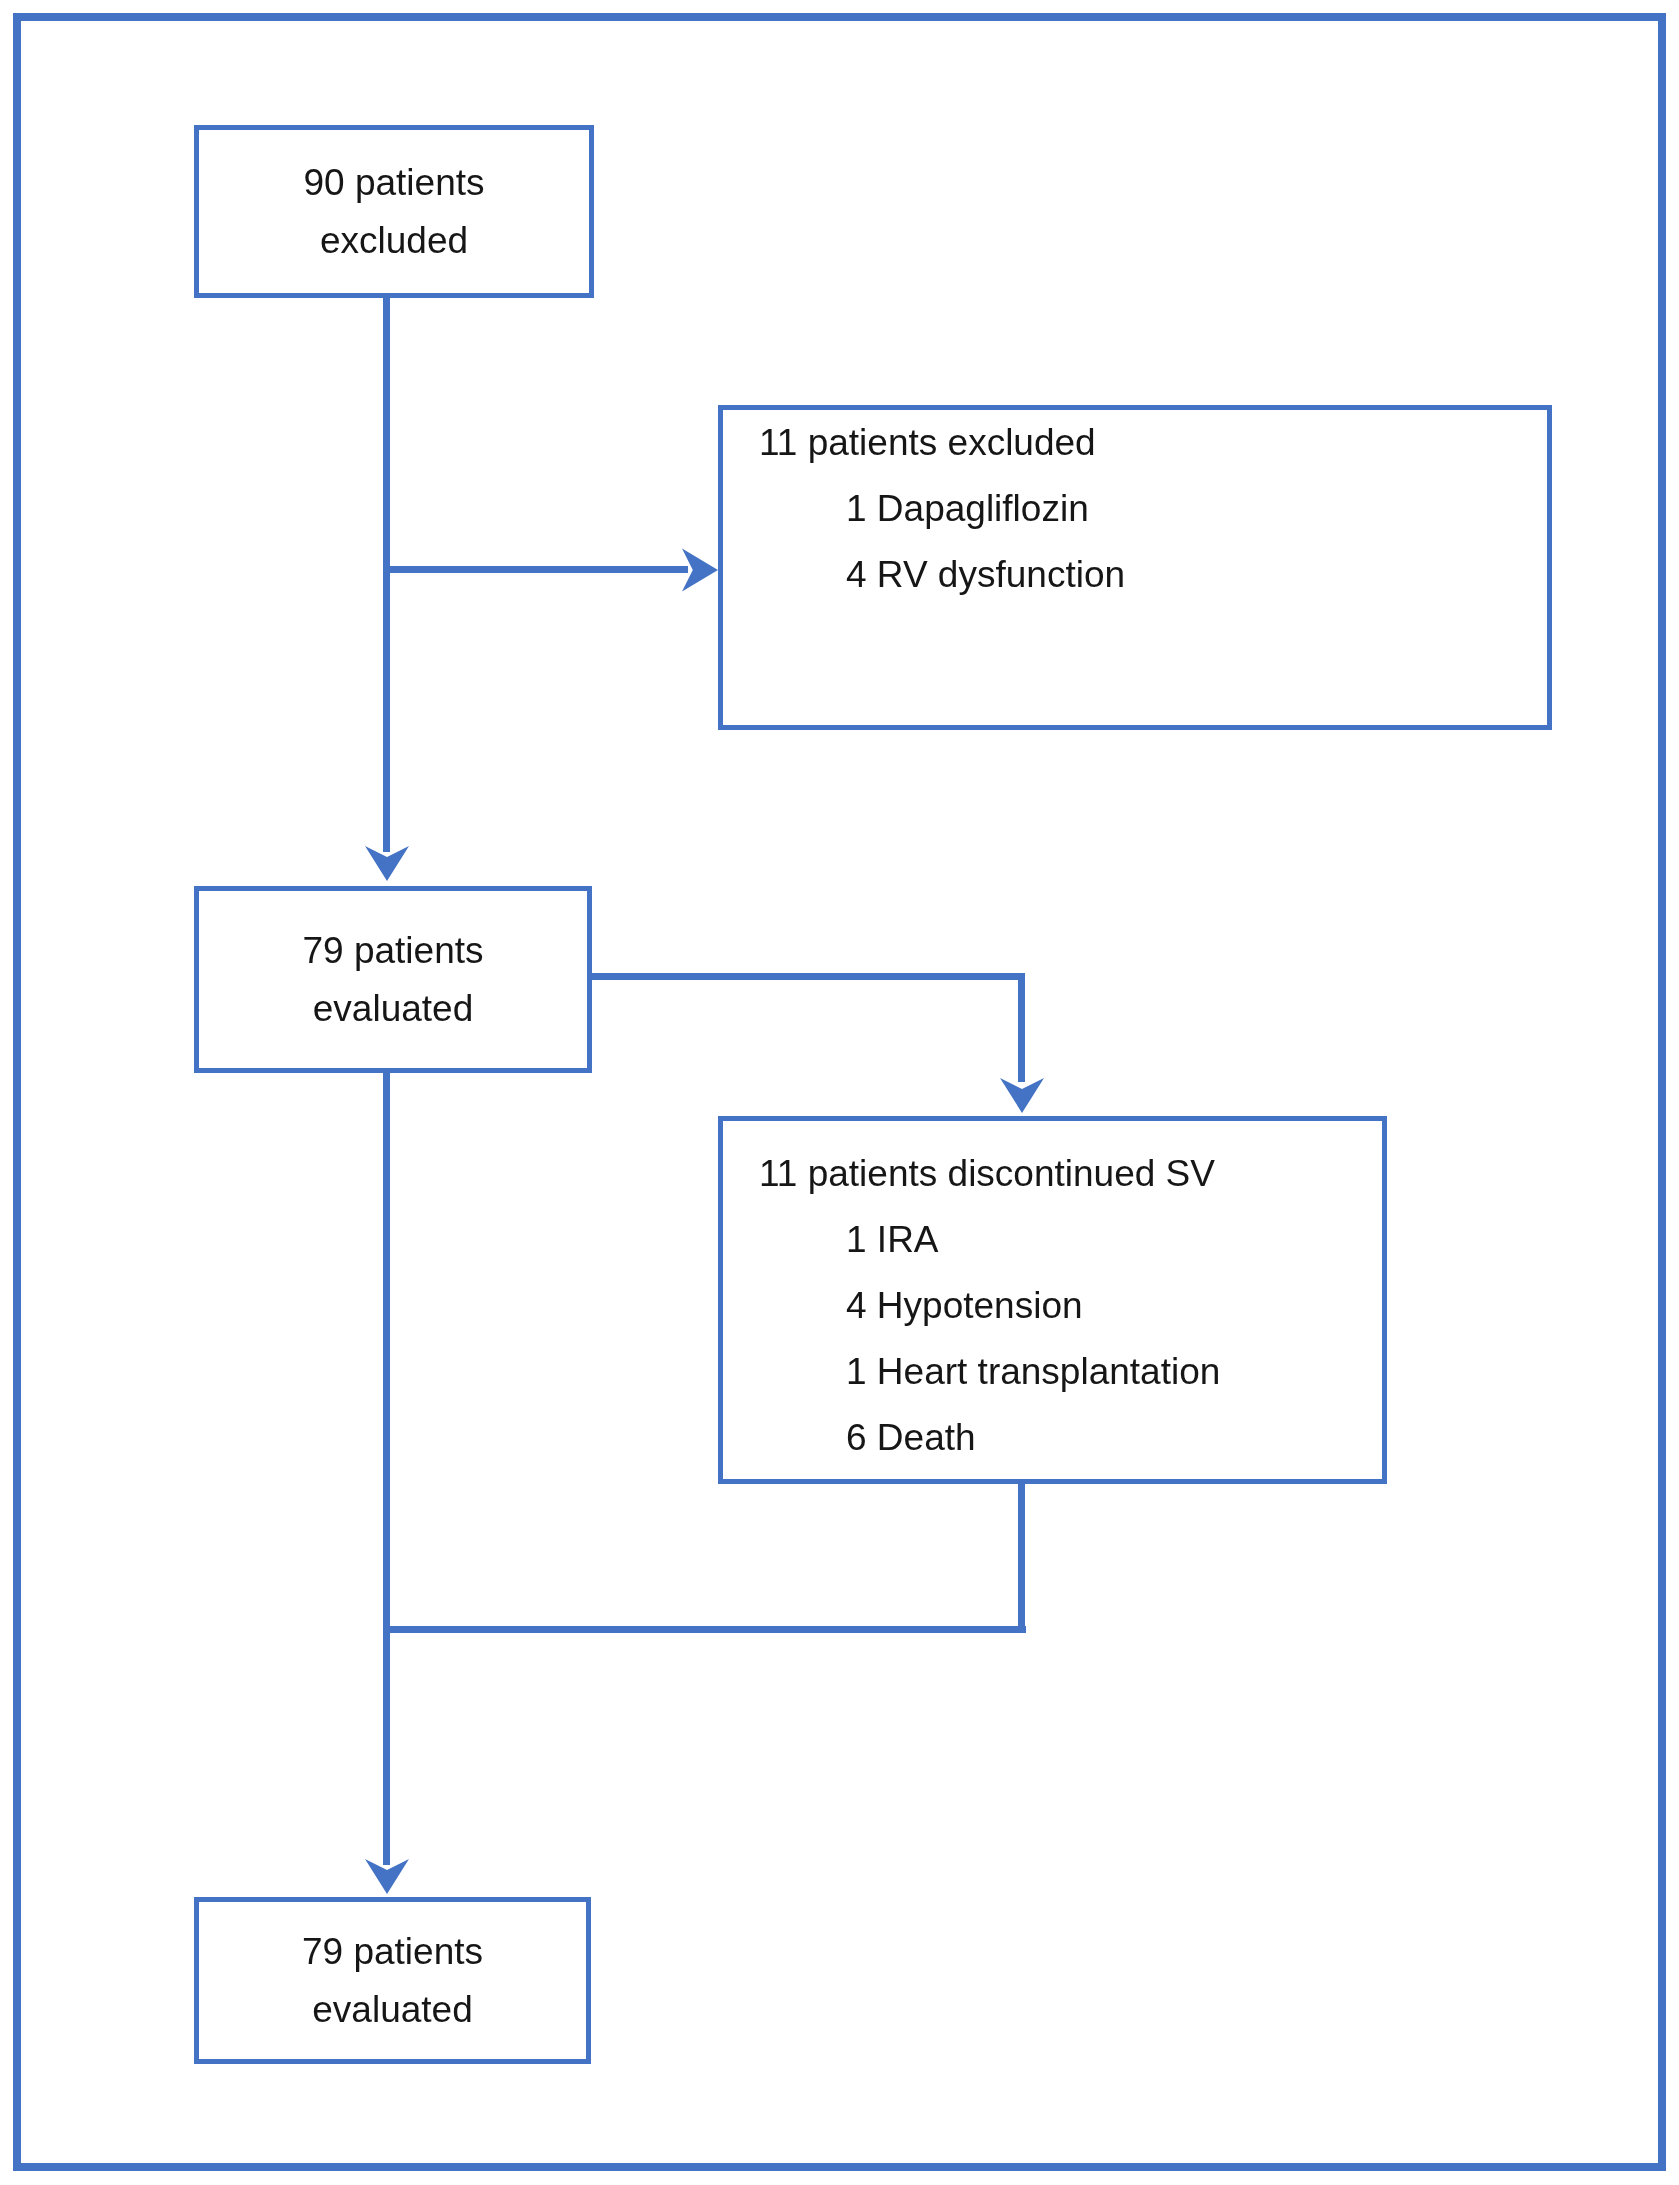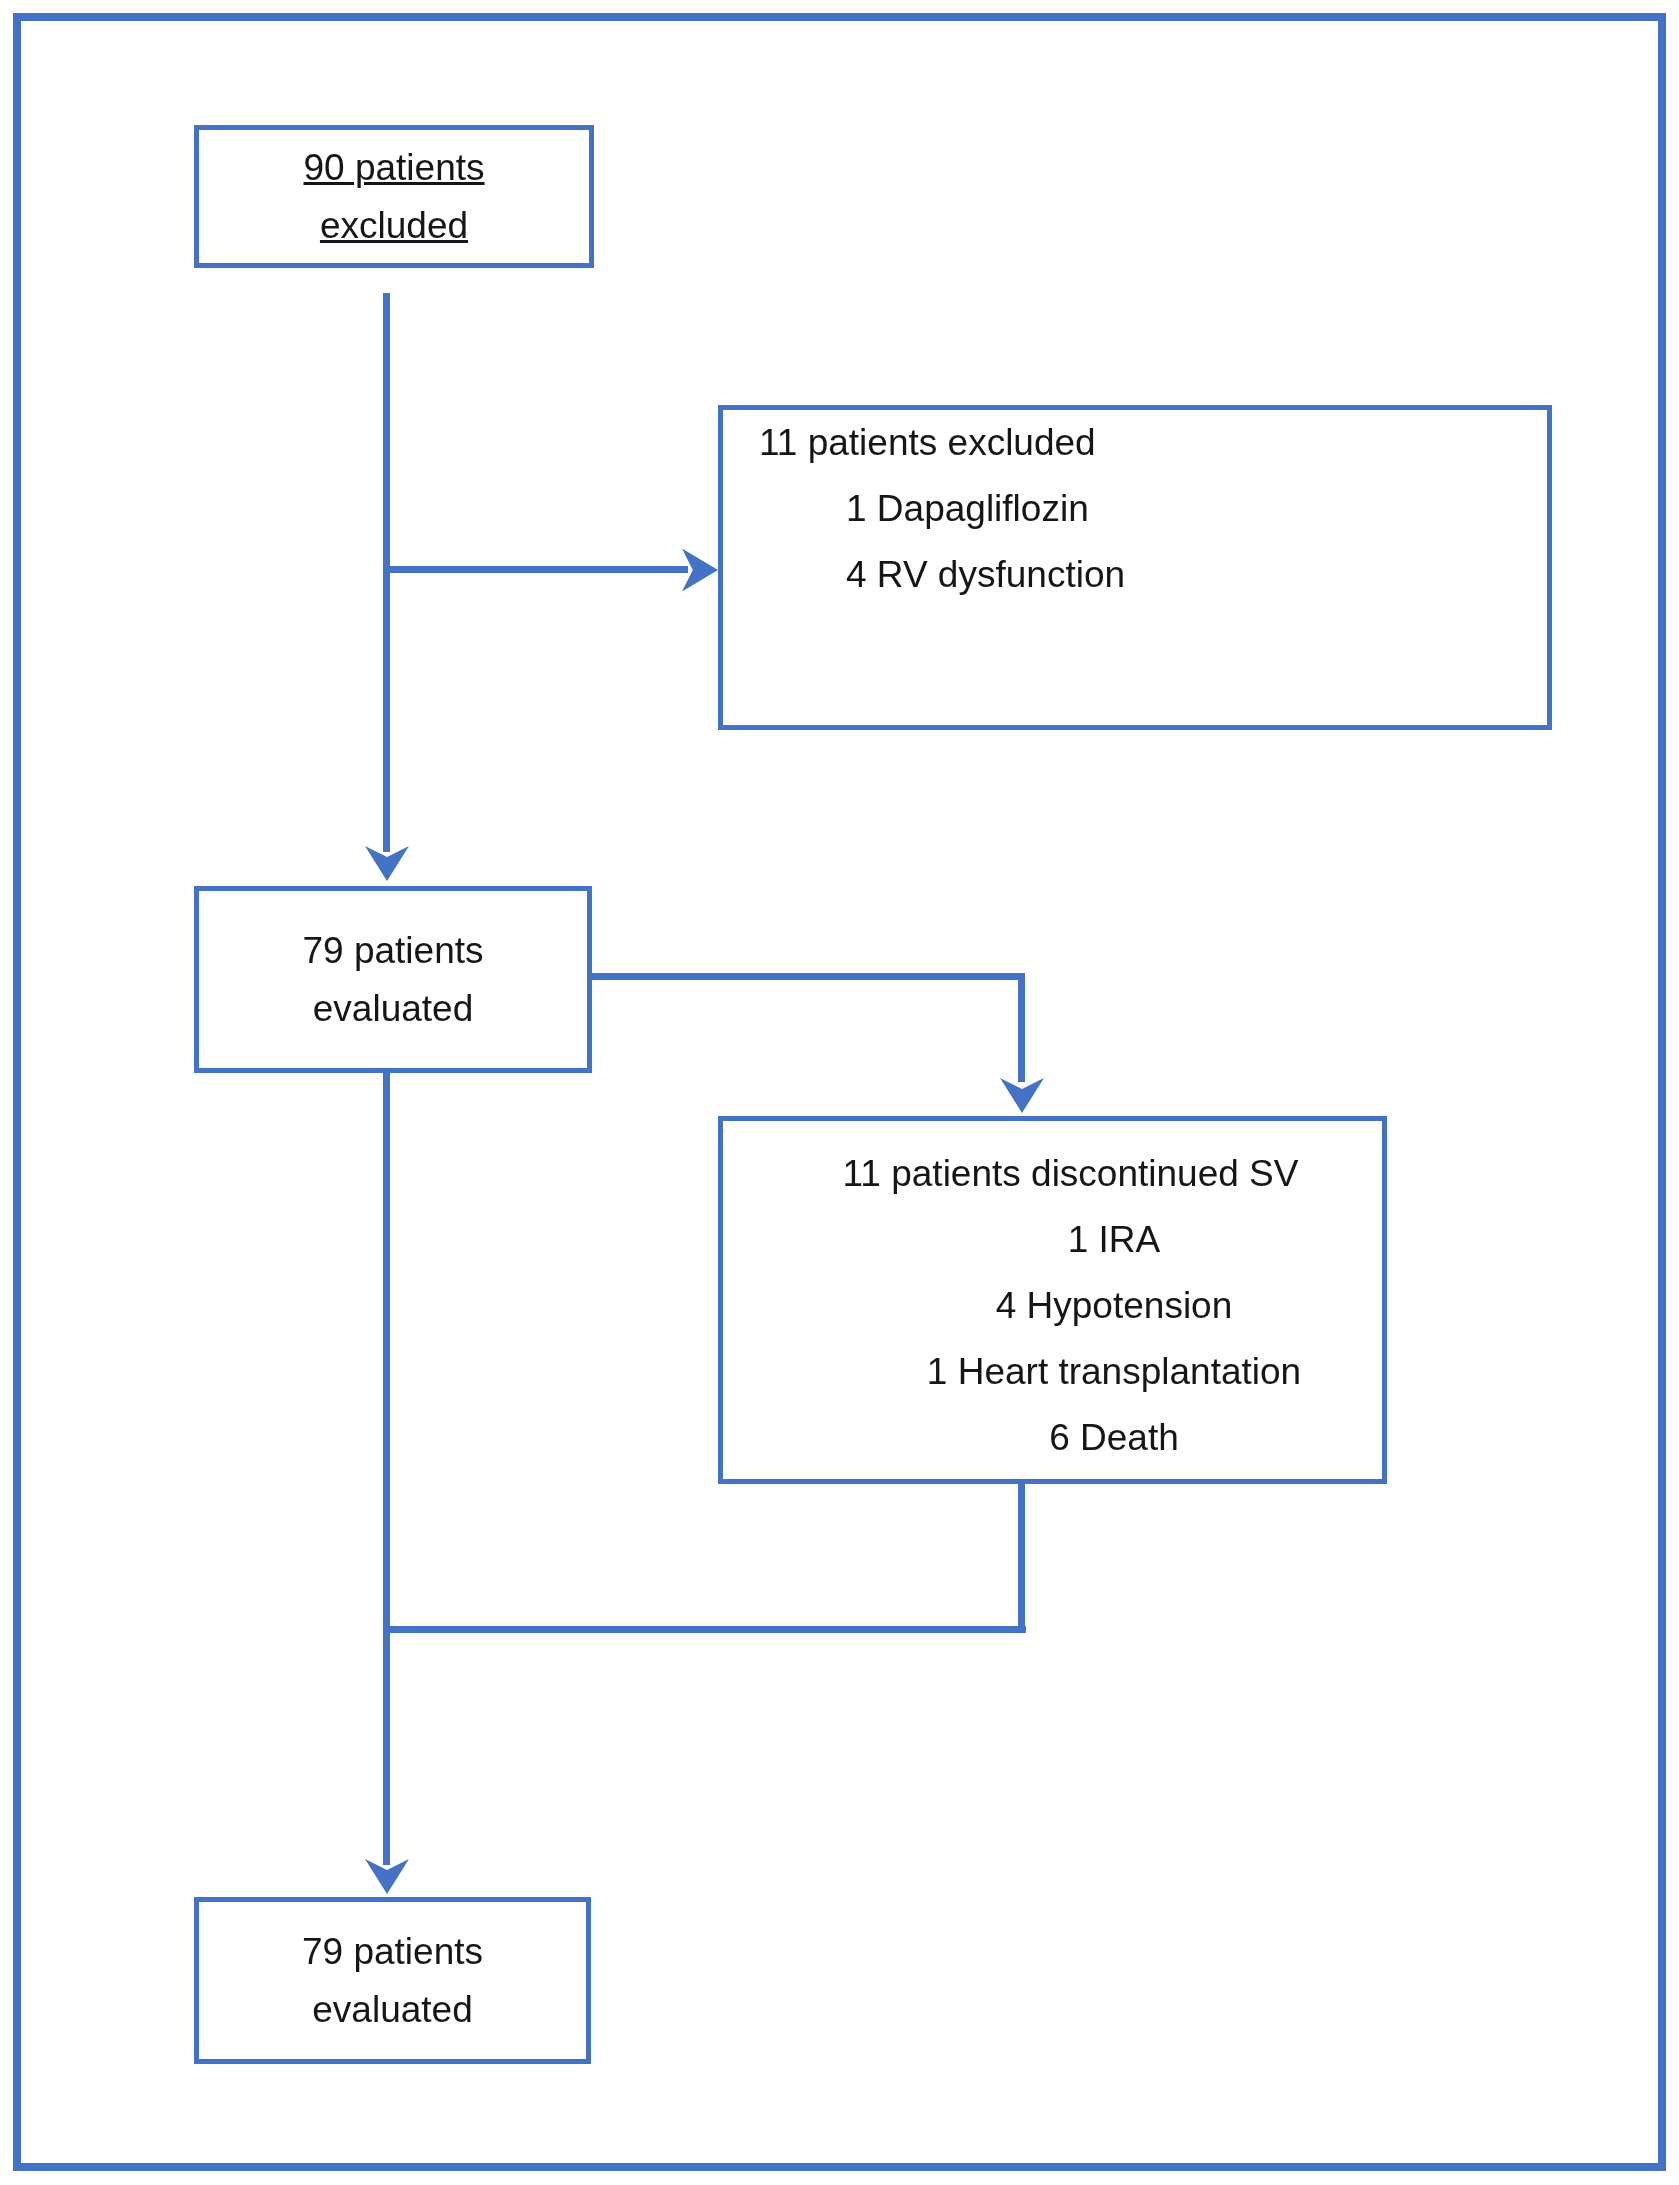--- a/index.html
+++ b/index.html
@@ -27,24 +27,24 @@
   }
   .node.center{
     display:flex;flex-direction:column;align-items:center;justify-content:center;
     text-align:center;
   }
   .node.list{
     line-height:66px;
   }
   .node.list .title{display:block;padding-left:36px;}
   .node.list .item{display:block;padding-left:123px;}
-  #box-evaluated   {left:194px;top:125px;width:400px;height:143px;text-decoration:underline;}
+  #box-evaluated   {left:194px;top:125px;width:400px;height:173px;}
   #box-excluded    {left:718px;top:405px;width:834px;height:325px;}
   #box-included    {left:194px;top:886px;width:398px;height:187px;}
-  #box-discontinued{left:718px;top:1116px;width:669px;height:368px;padding-top:20px;text-align:center;}
+  #box-discontinued{left:718px;top:1116px;width:669px;height:368px;padding-top:20px;}
   #box-analyzed    {left:194px;top:1897px;width:397px;height:167px;}
 
   
   .line{position:absolute;background:var(--accent);}
   #seg-eval-down      {left:383px;top:293px;width:7.3px;height:559px;}
   #seg-branch-excluded{left:383px;top:566px;width:305px;height:7.3px;}
   #seg-incl-down      {left:383px;top:1069px;width:7.3px;height:796px;}
   #seg-incl-right     {left:588px;top:973px;width:437px;height:7.3px;}
   #seg-disc-in-down   {left:1018px;top:973px;width:7.3px;height:109px;}
   #seg-disc-out-down  {left:1018px;top:1481px;width:7.3px;height:152px;}

